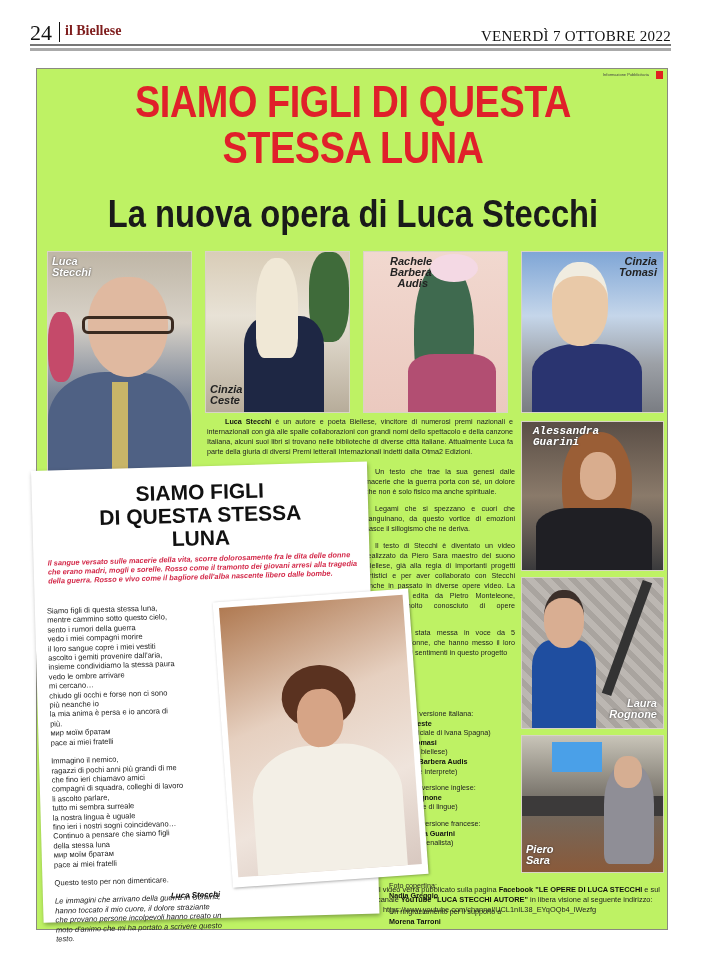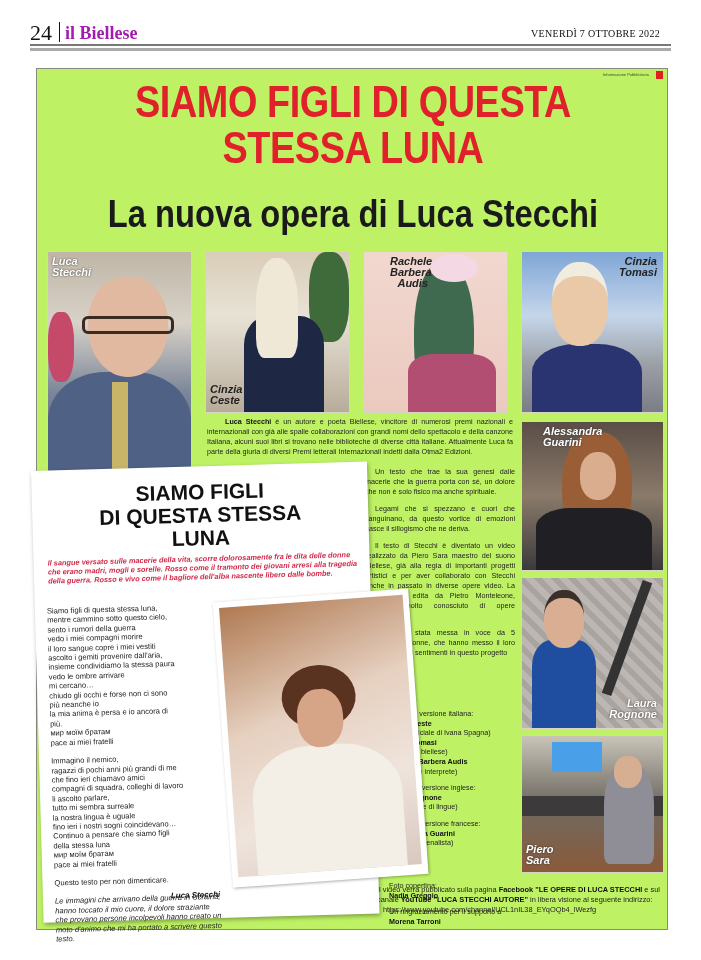--- a/index.html
+++ b/index.html
@@ -1,21 +1,21 @@
 <!DOCTYPE html>
 <html><head>
 <meta charset="utf-8">
 <style>
   html,body{margin:0;padding:0;}
   body{width:701px;height:960px;background:#ffffff;position:relative;overflow:hidden;font-family:"Liberation Sans",sans-serif;}
   .masthead{position:absolute;left:30px;top:20px;width:641px;height:26px;}
   .page-no{position:absolute;left:0;top:0;font-family:"Liberation Serif",serif;font-size:22px;color:#111;}
   .page-bar{position:absolute;left:29px;top:2px;width:1px;height:20px;background:#111;}
-  .paper-name{position:absolute;left:35px;top:3px;font-family:"Liberation Serif",serif;font-weight:bold;font-size:18px;color:#a21caf;text-align:center;}
-  .issue-date{position:absolute;right:11px;top:8px;font-family:"Liberation Serif",serif;font-size:10px;color:#111;letter-spacing:0.3px;}
+  .paper-name{position:absolute;left:35px;top:3px;font-family:"Liberation Serif",serif;font-weight:bold;font-size:14px;color:#7f1d1d;text-align:center;}
+  .issue-date{position:absolute;right:0;top:8px;font-family:"Liberation Serif",serif;font-size:15px;color:#111;letter-spacing:0.3px;}
   .rule1{position:absolute;left:30px;top:44px;width:641px;height:2px;background:#777;}
   .rule2{position:absolute;left:30px;top:48px;width:641px;height:3px;background:#aaa;}
 
   .panel{position:absolute;left:36px;top:68px;width:632px;height:862px;background:#bef264;border:1px solid #8a8a80;box-sizing:border-box;}
   .info-pub{position:absolute;right:18px;top:3px;font-size:4px;color:#444;}
   .red-tag{position:absolute;right:4px;top:2px;width:7px;height:8px;background:#e02020;}
 
   .headline{position:absolute;left:0;top:10px;width:632px;text-align:center;color:#e0202a;font-family:"Liberation Sans",sans-serif;font-weight:bold;font-size:44px;line-height:46px;letter-spacing:-0.5px;transform:scaleX(0.86);transform-origin:center top;}
   .subhead{position:absolute;left:0;top:124px;width:632px;text-align:center;color:#1a1a1a;font-weight:bold;font-size:38px;line-height:42px;transform:scaleX(0.86);transform-origin:center top;}
 
@@ -146,21 +146,21 @@
     <div class="cap dark" style="right:6px;top:4px;text-align:right;">
       <div>Cinzia</div>
       <div>Tomasi</div>
     </div>
   </div>
 
   <div class="photo ph-guarini">
     <div class="hair"></div>
     <div class="face"></div>
     <div class="robe"></div>
-    <div class="cap light" style="left:21px;top:4px;">
+    <div class="cap light" style="left:11px;top:4px;font-family:Liberation Mono, monospace;">
       <div>Alessandra</div>
       <div>Guarini</div>
     </div>
   </div>
 
   <div class="photo ph-rognone">
     <div class="mic"></div>
     <div class="dress"></div>
     <div class="head"></div>
     <div class="cap light" style="right:6px;bottom:8px;text-align:right;">

